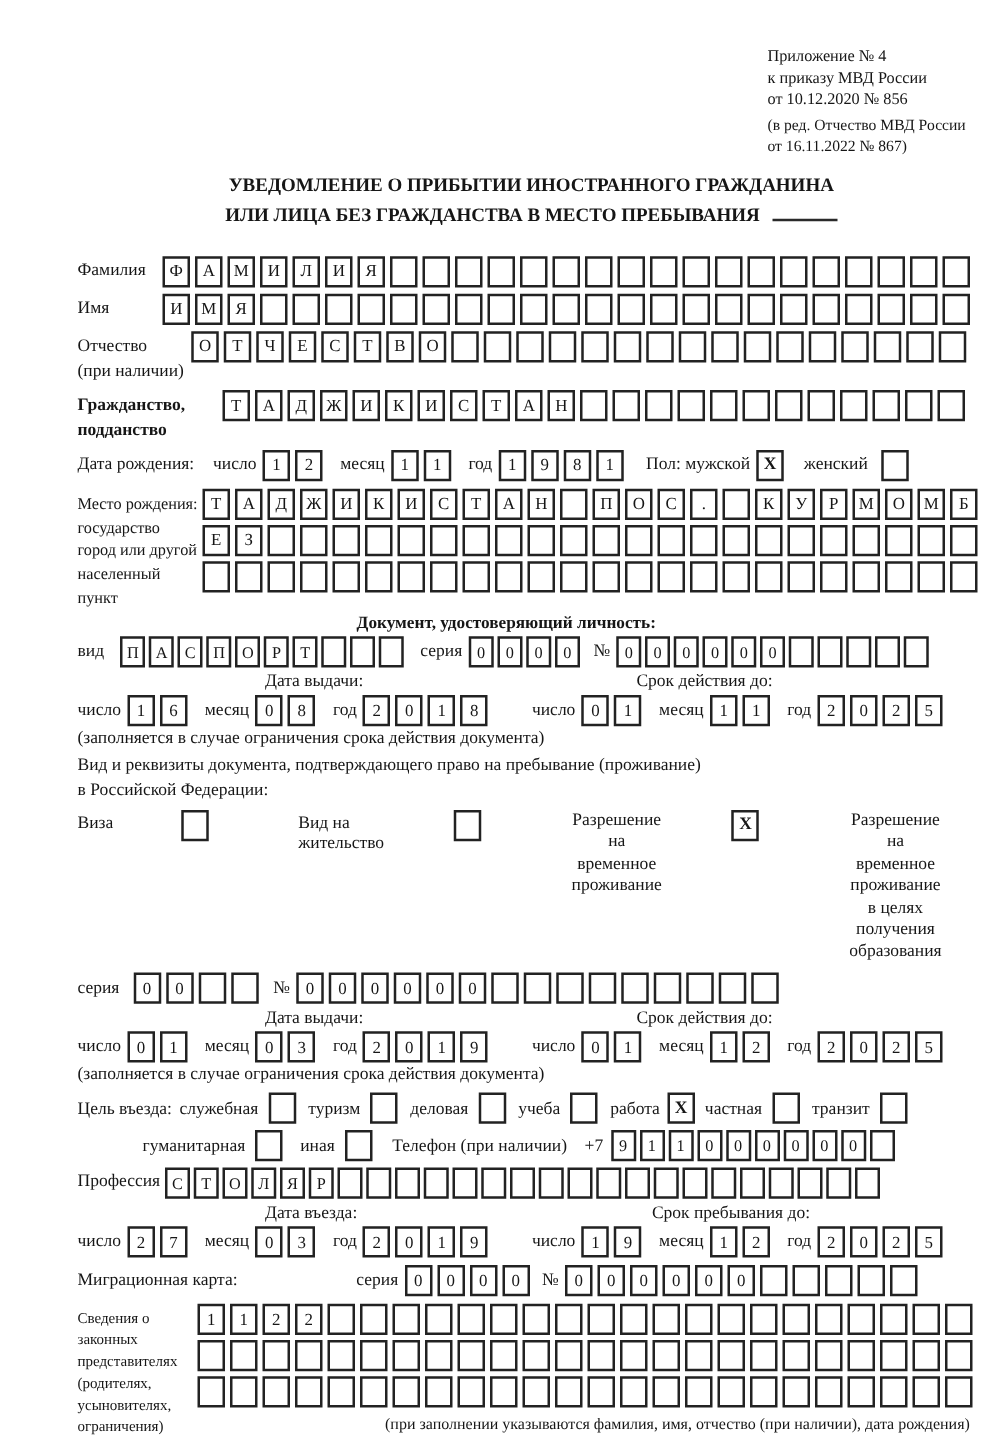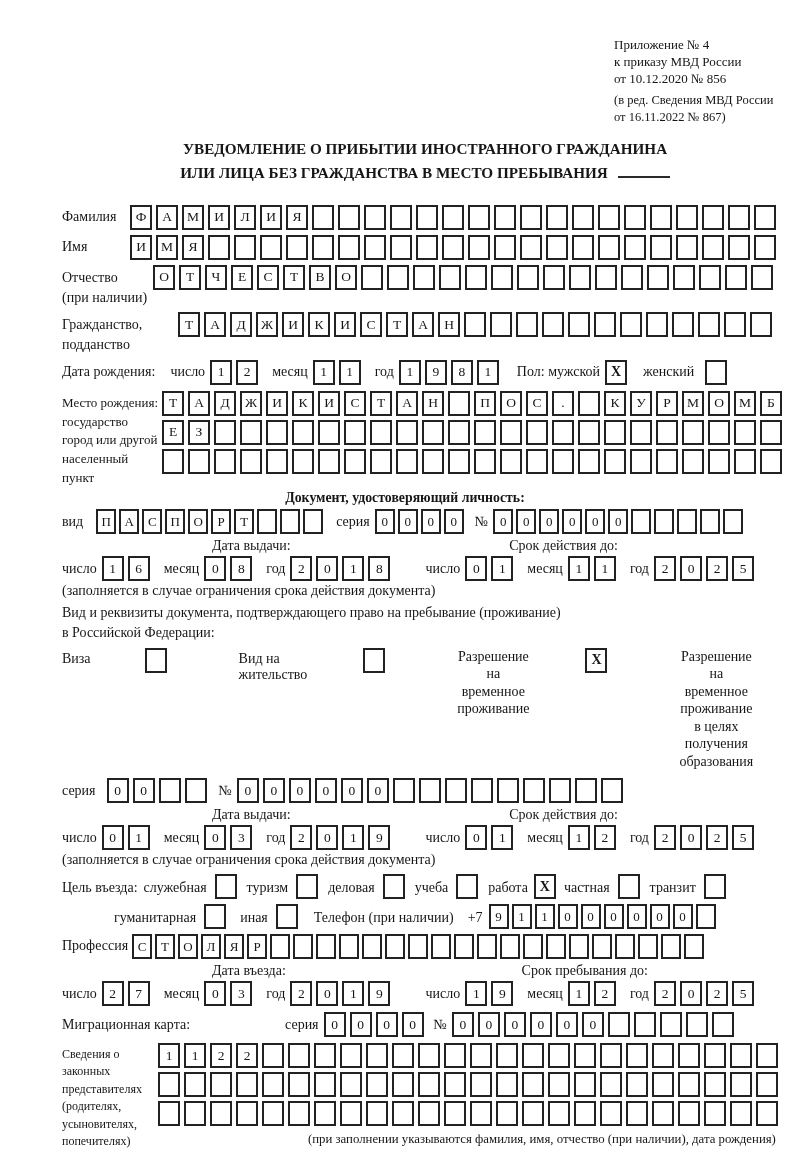--- a/index.html
+++ b/index.html
@@ -19,21 +19,21 @@
   .t-underline{display:inline-block;width:52px;border-bottom:2px solid #2a2a2a;margin-left:10px;}
   .sec-heading{font-weight:bold;font-size:13.6px;margin-top:20px;letter-spacing:.2px;}
 
   .form{margin-top:20px;}
   .row{display:flex;align-items:flex-start;margin-bottom:5px;}
   .row.vcenter{align-items:center;}
   .lbl{flex:0 0 auto;font-size:14px;line-height:1.35;padding-top:3px;}
   .lbl.two div{line-height:1.45;}
   .w-surname{width:68px;}
   .w-patronymic{width:91px;}
-  .w-citizenship{width:116px;}
+  .w-citizenship{width:116px;font-weight:bold;}
   .w-birthplace{width:100px;font-size:13px;}
   .w-repr{width:96px;font-size:12px;line-height:1.5;}
 
   .cells{display:flex;flex-wrap:nowrap;}
   .cell{box-sizing:border-box;flex:0 0 auto;width:22px;height:25px;border:2px solid #222;
         margin-right:4px;display:flex;align-items:center;justify-content:center;
         font-size:13.5px;background:#fff;}
   .tight .cell{width:20px;margin-right:3px;font-size:13px;}
   .cbox{box-sizing:border-box;display:inline-flex;flex:0 0 auto;width:22px;height:25px;border:2px solid #222;
         align-items:center;justify-content:center;font-size:14px;font-weight:bold;}
@@ -63,21 +63,21 @@
 </head>
 <body>
 
 <div class="page">
 
   <div class="appendix">
     <div>Приложение № 4</div>
     <div>к приказу МВД России</div>
     <div>от 10.12.2020 № 856</div>
     <div class="amend">
-      <div>(в ред. Сведения МВД России</div>
+      <div>(в ред. Отчество МВД России</div>
       <div>от 16.11.2022 № 867)</div>
     </div>
   </div>
 
 
   <div class="title">
     <div>УВЕДОМЛЕНИЕ О ПРИБЫТИИ ИНОСТРАННОГО ГРАЖДАНИНА</div>
     <div>
       <span>ИЛИ ЛИЦА БЕЗ ГРАЖДАНСТВА В МЕСТО ПРЕБЫВАНИЯ</span><span class="t-underline"></span>
     </div>
@@ -649,21 +649,21 @@
         </span>
     </div>
 
     <div class="row" style="margin-bottom:0;">
       <div class="lbl two w-repr">
         <div>Сведения о</div>
         <div>законных</div>
         <div>представителях</div>
         <div>(родителях,</div>
         <div>усыновителях,</div>
-        <div>попечителях)</div>
+        <div>ограничения)</div>
       </div>
       <div class="stack">
         <div class="cells">
             <span class="cell">1</span>
             <span class="cell">1</span>
             <span class="cell">2</span>
             <span class="cell">2</span>
             <span class="cell"></span>
             <span class="cell"></span>
             <span class="cell"></span>

